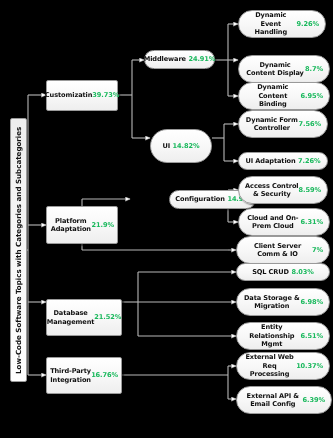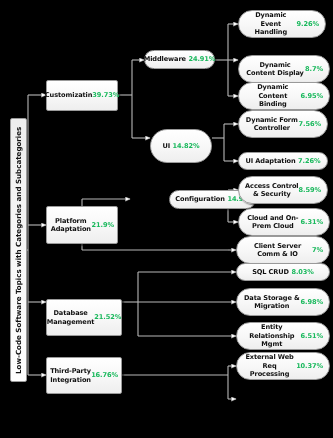--- a/index.html
+++ b/index.html
@@ -264,14 +264,18 @@
   <div class="node leaf" style="left:236px; top:322px; width:94px; height:28px;">
     <span class="lbl">Entity Relationship Mgmt</span>
     <span class="pct">6.51%</span>
   </div>
 
   <div class="node leaf" style="left:236px; top:352px; width:94px; height:28px;">
     <span class="lbl">External Web Req Processing</span>
     <span class="pct">10.37%</span>
   </div>
 
+  <div class="node leaf" style="left:236px; top:386px; width:96px; height:28px;">
+    <span class="lbl">External API &amp; Email Config</span>
+    <span class="pct">6.39%</span>
+  </div>
 
 </div>
 
 </body></html>

